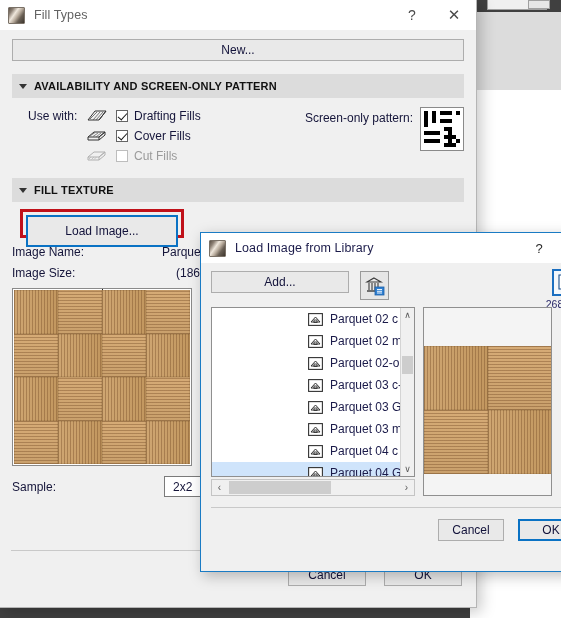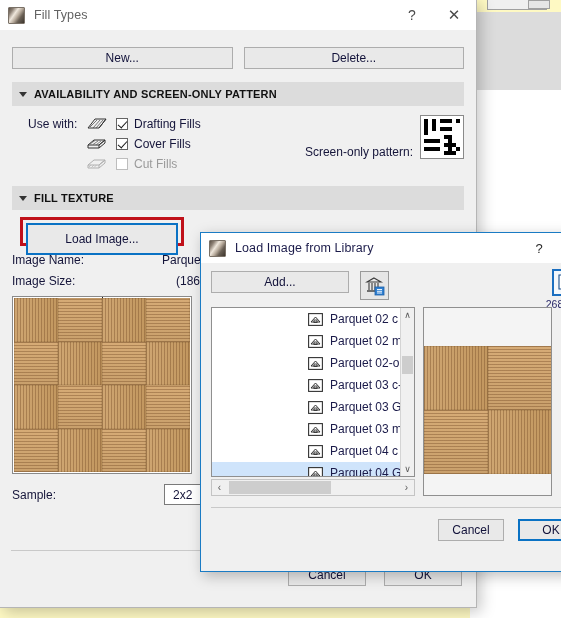--- a/index.html
+++ b/index.html
@@ -2,21 +2,21 @@
 <html><head>
 <meta charset="utf-8">
 <style>
   * { box-sizing: border-box; margin: 0; padding: 0; }
   html, body {
     width: 561px; height: 618px;
     font-family: "Liberation Sans", sans-serif;
     background: #ffffff;
     overflow: hidden;
   }
-  #root { position: relative; width: 561px; height: 618px; background: #fef9c3; padding-left: 24px; }
+  #root { position: relative; width: 561px; height: 618px; background: #404040; padding-left: 24px; }
 
   
   .bg-panel-a { position:absolute; left:487px; top:0; width:60px; height:10px;
     border:1px solid #a0a0a0; border-top:none; background:#f0f0f0; }
   .bg-panel-b { position:absolute; left:528px; top:0; width:22px; height:9px;
     border:1px solid #a0a0a0; background:#e6e6e6; }
   .bg-strip { position:absolute; left:470px; top:12px; width:91px; height:78px; background:#dcdcdc; }
   .bg-white { position:absolute; left:470px; top:90px; width:91px; height:528px; background:#ffffff; }
   .bg-left-sliver { position:absolute; left:0; top:40px; width:6px; height:250px; background:#f0f0f0; border-right:1px solid #cfcfcf;}
 
@@ -55,21 +55,21 @@
     background-image:
       repeating-linear-gradient(0deg,#000 0 1px,transparent 1px 4px),
       repeating-linear-gradient(90deg,#000 0 1px,transparent 1px 4px);
     background-size: 9px 9px, 9px 9px;
     background-position: 0 0, 4px 4px;
   }
   .fill-name { margin-left: 9px; font-size: 12.5px; color: #1a1a2e; }
   .fill-arrow { position: absolute; right: 9px; font-size: 9px; color: #333; }
 
   
-  .btn-row { display: flex; gap: 11px; margin-top: 17px; }
+  .btn-row { display: flex; gap: 11px; margin-top: 9px; }
   .btn {
     flex: 1 1 0; height: 22px; background: #e9e9e9; border: 1px solid #adadad;
     font-size: 12px; color: #12123a; display: flex; align-items: center; justify-content: center;
     font-family: "Liberation Sans", sans-serif;
   }
 
   
   .section-head {
     margin-top: 13px; height: 24px; background: #dcdcdc;
     display: flex; align-items: center; padding-left: 7px;
@@ -87,21 +87,21 @@
   .cbox { width: 12px; height: 12px; border: 1px solid #646464; background: #fff; margin-right: 6px;
     position: relative; flex:0 0 auto; }
   .cbox.on::after {
     content: ""; position: absolute; left: 3px; top: 0px; width: 4px; height: 8px;
     border: solid #1a1a1a; border-width: 0 1.6px 1.6px 0; transform: rotate(42deg);
   }
   .cbox.dis { border-color: #bdbdbd; }
   .chk-lbl { font-size: 12px; color: #15153a; }
   .chk-lbl.dis { color: #9a9a9a; }
 
-  .sop { position: absolute; right: 0px; top: 9px; display: flex; align-items: flex-end; }
+  .sop { position: absolute; right: 0px; top: 9px; display: flex; align-items: flex-start; }
   .sop-lbl { font-size: 12px; color: #15153a; margin-right: 7px; padding-top: 4px; }
   .sop-swatch {
     width: 44px; height: 44px; border: 1px solid #8a8a8a; background: #fff; padding: 3px;
   }
   .sop-grid { width: 100%; height: 100%; display: grid;
     grid-template-columns: repeat(9, 1fr); grid-template-rows: repeat(9, 1fr); gap: 0; }
   .sop-grid i { display:block; }
   .sop-grid i.k { background: #000; }
 
   
@@ -220,21 +220,20 @@
         <div class="tb-btn">?</div>
         <div class="tb-btn close">✕</div>
       </div>
     </div>
 
     <div class="dlg-body">
 
 
       <div class="btn-row">
         <div class="btn">New...</div>
-        <div class="btn">Delete...</div>
       </div>
 
       <div class="section-head">
         <span class="tri"></span>
         <span>AVAILABILITY AND SCREEN-ONLY PATTERN</span>
       </div>
 
       <div class="avail">
         <div class="usewith-lbl">Use with:</div>
 

